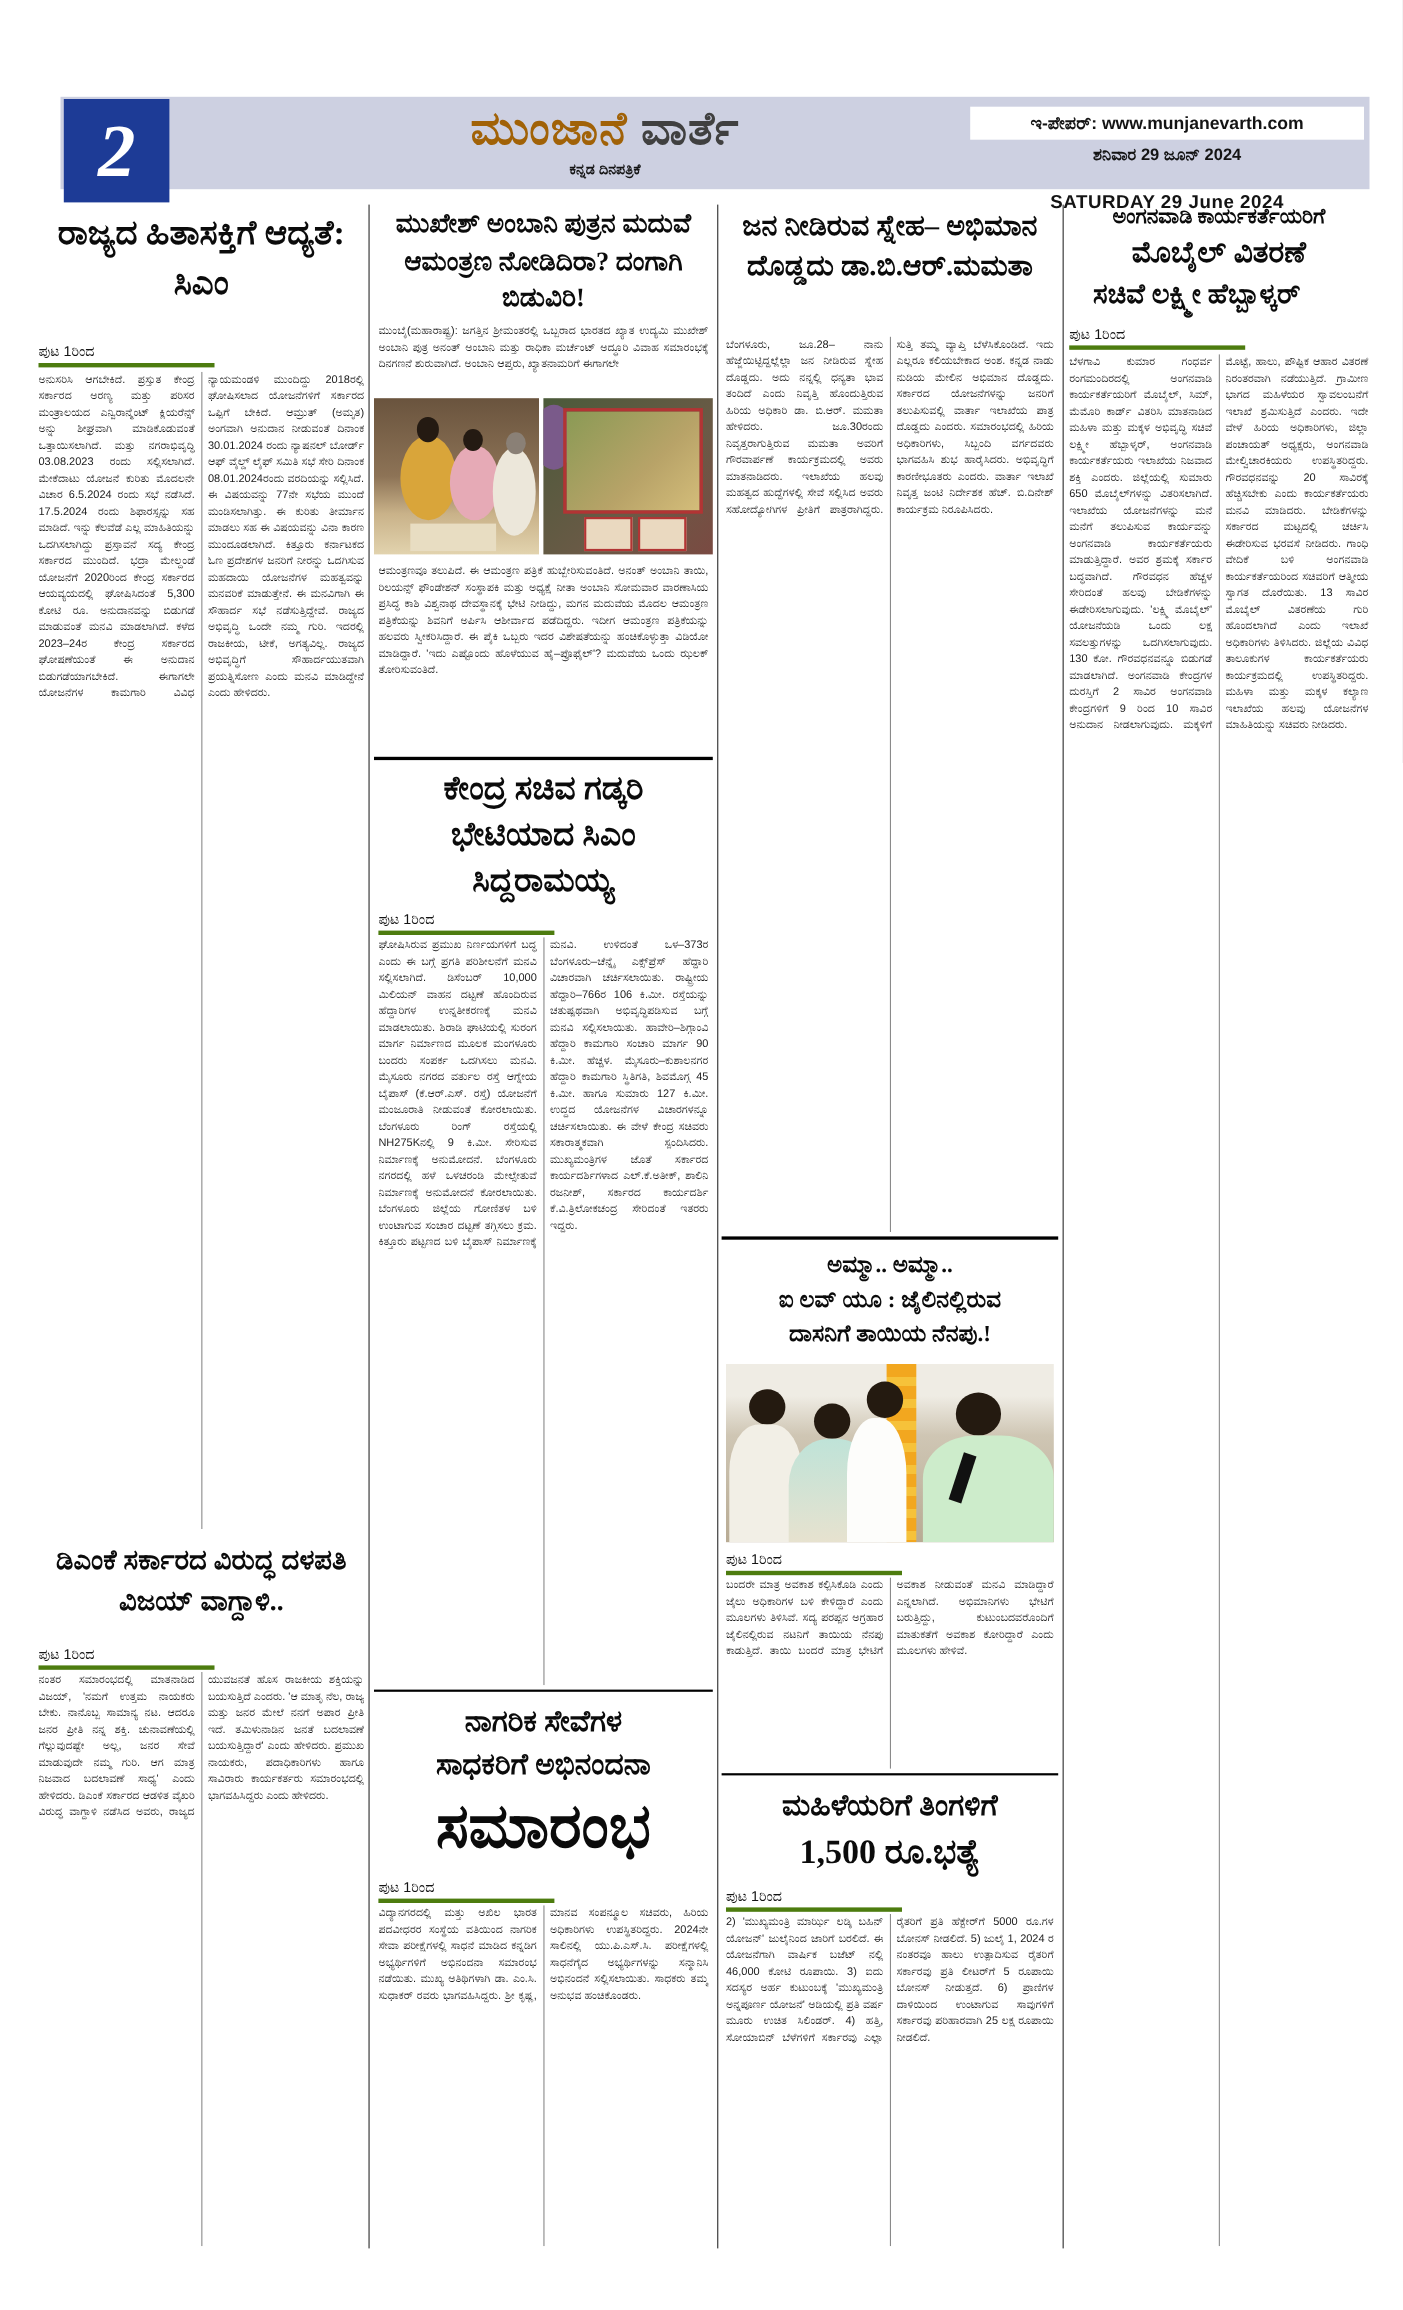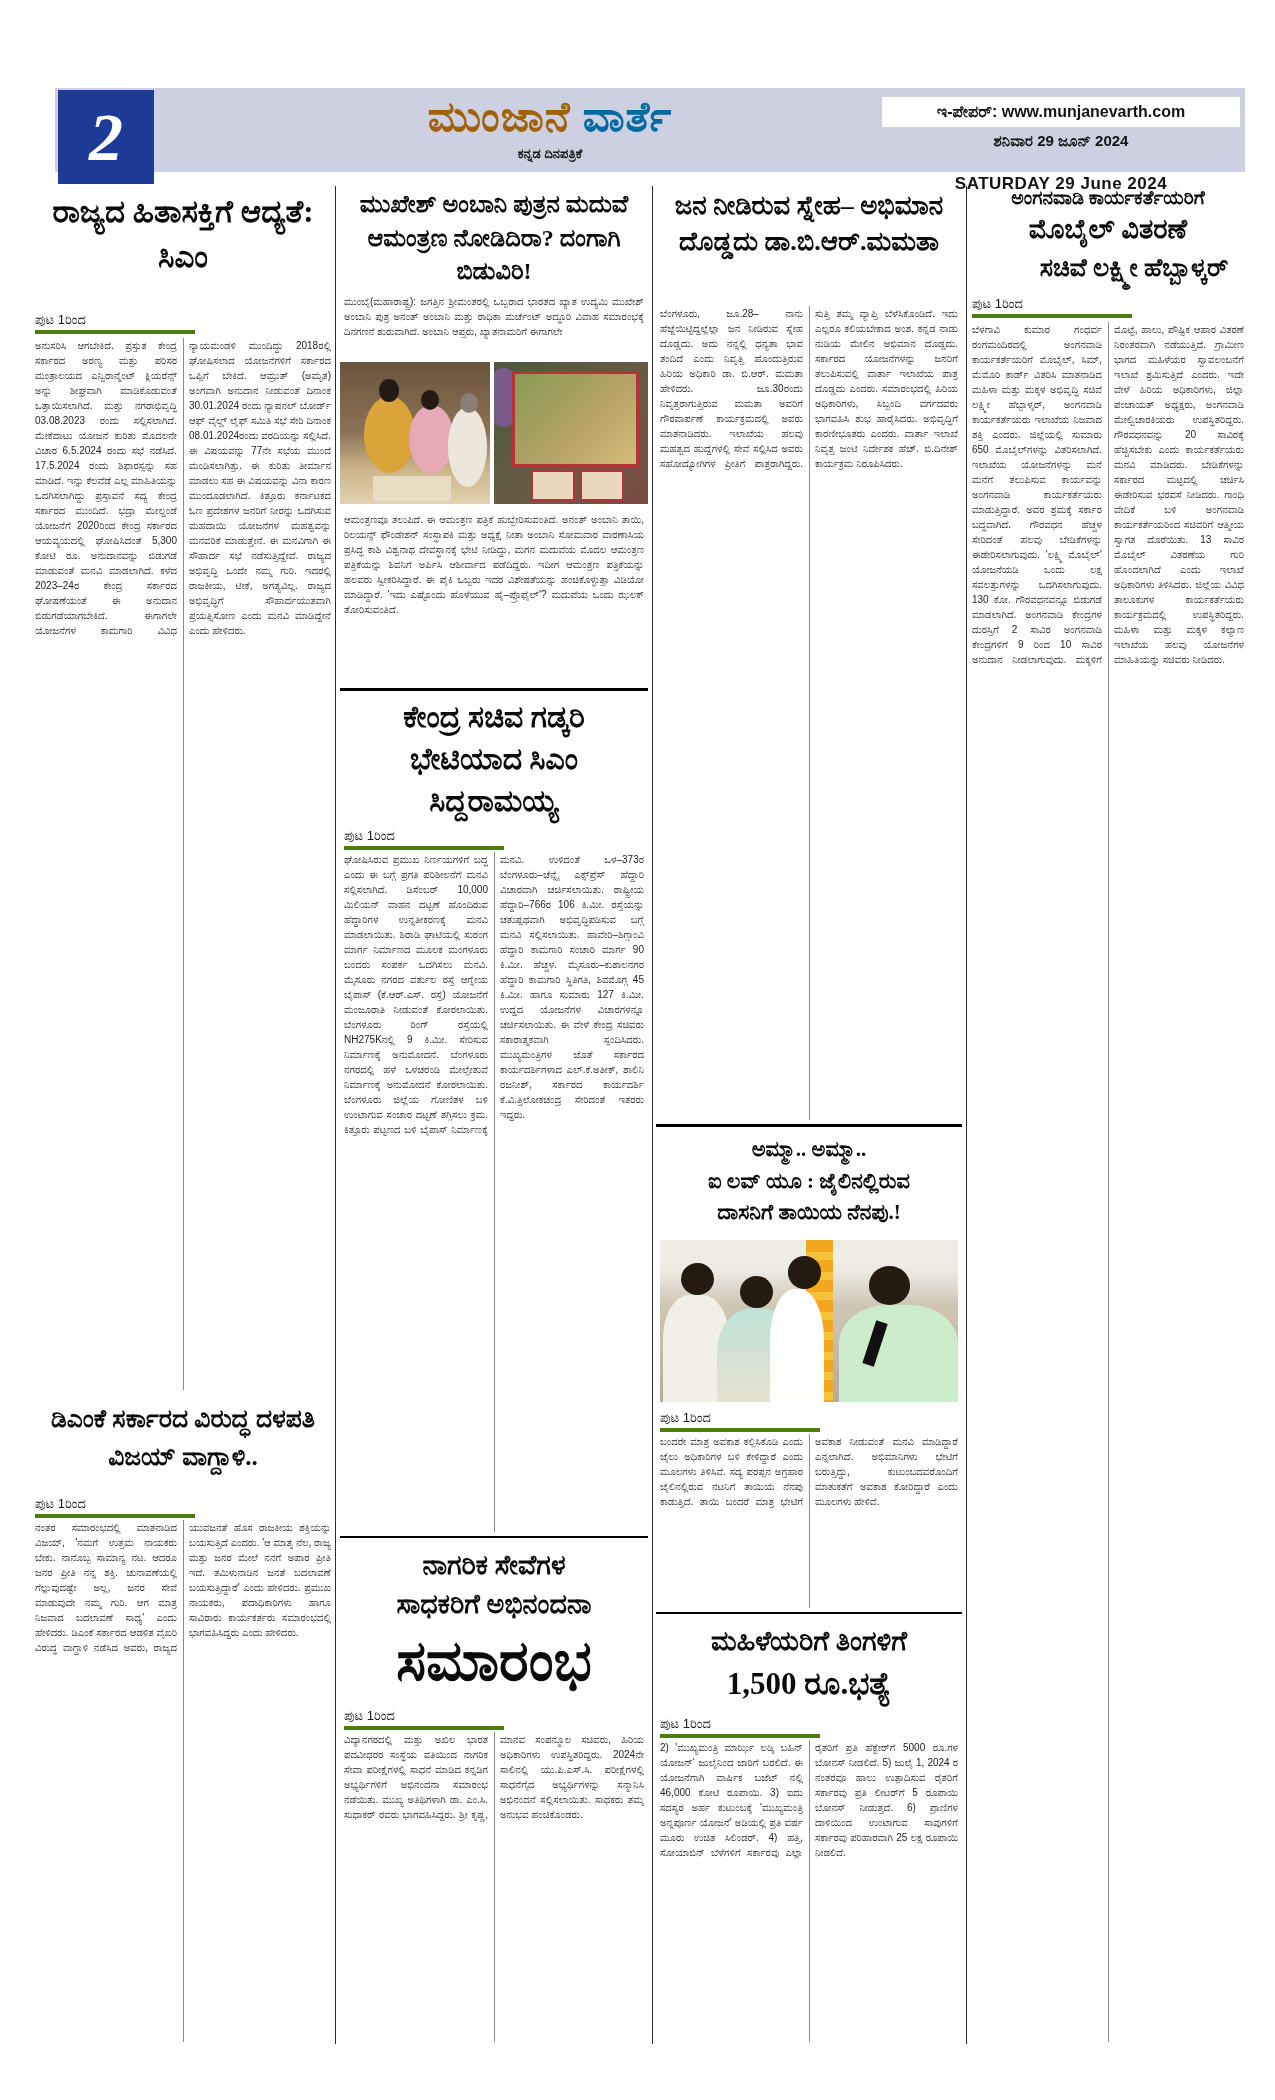--- a/index.html
+++ b/index.html
@@ -7,21 +7,21 @@
         font-family:"Liberation Sans",sans-serif;color:#141414;overflow:hidden;}
   
   .band{position:absolute;left:55px;top:88px;width:1190px;height:84px;background:#cdd0e1;}
   .pagebox{position:absolute;left:58px;top:90px;width:96px;height:94px;background:#1d3b96;
            display:flex;align-items:center;justify-content:center;}
   .pagebox span{color:#fff;font-family:"Liberation Serif",serif;font-style:italic;
                 font-weight:bold;font-size:68px;line-height:1;}
   .masthead{position:absolute;left:350px;top:94px;width:400px;text-align:center;
             font-weight:800;font-size:42px;line-height:1.1;letter-spacing:1px;white-space:nowrap;overflow:hidden;}
   .masthead .red{color:#a16207;}
-  .masthead .blk{color:#0369a1;margin-left:12px;}
+  .masthead .blk{color:#404040;margin-left:12px;}
   .tagline{position:absolute;left:350px;top:146px;width:400px;text-align:center;
            font-weight:bold;font-size:13px;}
   .urlbox{position:absolute;left:882px;top:97px;width:358px;height:30px;background:#ffffff;
           display:flex;align-items:center;justify-content:center;font-weight:bold;font-size:16px;}
   .date-kn{position:absolute;left:882px;top:132px;width:358px;text-align:center;
            font-weight:bold;font-size:15px;}
   .date-en{position:absolute;left:882px;top:150px;width:358px;text-align:center;
            font-weight:bold;font-size:17px;letter-spacing:.5px;margin-top:24px;}
   
   .hl{position:absolute;text-align:center;font-weight:800;color:#0b0b0b;
@@ -129,17 +129,17 @@
   <div class="body cols2" style="left:660px;top:1434px;width:298px;height:174px;">ಬಂದರೇ ಮಾತ್ರ ಅವಕಾಶ ಕಲ್ಪಿಸಿಕೊಡಿ ಎಂದು ಜೈಲು ಅಧಿಕಾರಿಗಳ ಬಳಿ ಕೇಳಿದ್ದಾರೆ ಎಂದು ಮೂಲಗಳು ತಿಳಿಸಿವೆ. ಸದ್ಯ ಪರಪ್ಪನ ಅಗ್ರಹಾರ ಜೈಲಿನಲ್ಲಿರುವ ನಟನಿಗೆ ತಾಯಿಯ ನೆನಪು ಕಾಡುತ್ತಿದೆ. ತಾಯಿ ಬಂದರೆ ಮಾತ್ರ ಭೇಟಿಗೆ ಅವಕಾಶ ನೀಡುವಂತೆ ಮನವಿ ಮಾಡಿದ್ದಾರೆ ಎನ್ನಲಾಗಿದೆ. ಅಭಿಮಾನಿಗಳು ಭೇಟಿಗೆ ಬರುತ್ತಿದ್ದು, ಕುಟುಂಬದವರೊಂದಿಗೆ ಮಾತುಕತೆಗೆ ಅವಕಾಶ ಕೋರಿದ್ದಾರೆ ಎಂದು ಮೂಲಗಳು ಹೇಳಿವೆ.</div>
 
   <div class="hrule" style="left:656px;top:1612px;width:306px;height:2px;"></div>
   <div class="hl" style="left:660px;top:1624px;width:298px;font-size:27px;line-height:1.3;height:40px;">ಮಹಿಳೆಯರಿಗೆ ತಿಂಗಳಿಗೆ</div>
   <div class="hl" style="left:660px;top:1664px;width:298px;font-size:31px;line-height:1.3;height:46px;">1,500 ರೂ.ಭತ್ಯೆ</div>
   <div class="cont" style="left:660px;top:1716px;">ಪುಟ 1ರಿಂದ</div>
   <div class="body cols2" style="left:660px;top:1740px;width:298px;height:302px;">2) 'ಮುಖ್ಯಮಂತ್ರಿ ಮಾರ್ಝಿ ಲಡ್ಕಿ ಬಹಿನ್ ಯೋಜನ್' ಜುಲೈನಿಂದ ಜಾರಿಗೆ ಬರಲಿದೆ. ಈ ಯೋಜನೆಗಾಗಿ ವಾರ್ಷಿಕ ಬಜೆಟ್ ನಲ್ಲಿ 46,000 ಕೋಟಿ ರೂಪಾಯಿ. 3) ಐದು ಸದಸ್ಯರ ಅರ್ಹ ಕುಟುಂಬಕ್ಕೆ 'ಮುಖ್ಯಮಂತ್ರಿ ಅನ್ನಪೂರ್ಣ ಯೋಜನೆ' ಅಡಿಯಲ್ಲಿ ಪ್ರತಿ ವರ್ಷ ಮೂರು ಉಚಿತ ಸಿಲಿಂಡರ್. 4) ಹತ್ತಿ, ಸೋಯಾಬಿನ್ ಬೆಳೆಗಳಿಗೆ ಸರ್ಕಾರವು ಎಲ್ಲಾ ರೈತರಿಗೆ ಪ್ರತಿ ಹೆಕ್ಟೇರ್‌ಗೆ 5000 ರೂ.ಗಳ ಬೋನಸ್ ನೀಡಲಿದೆ. 5) ಜುಲೈ 1, 2024 ರ ನಂತರವೂ ಹಾಲು ಉತ್ಪಾದಿಸುವ ರೈತರಿಗೆ ಸರ್ಕಾರವು ಪ್ರತಿ ಲೀಟರ್‌ಗೆ 5 ರೂಪಾಯಿ ಬೋನಸ್ ನೀಡುತ್ತದೆ. 6) ಪ್ರಾಣಿಗಳ ದಾಳಿಯಿಂದ ಉಂಟಾಗುವ ಸಾವುಗಳಿಗೆ ಸರ್ಕಾರವು ಪರಿಹಾರವಾಗಿ 25 ಲಕ್ಷ ರೂಪಾಯಿ ನೀಡಲಿದೆ.</div>
 
   <div class="hl" style="left:972px;top:186px;width:272px;font-size:19px;line-height:1.3;height:26px;">ಅಂಗನವಾಡಿ ಕಾರ್ಯಕರ್ತೆಯರಿಗೆ</div>
   <div class="hl" style="left:972px;top:212px;width:272px;font-size:27px;line-height:1.3;height:38px;">ಮೊಬೈಲ್ ವಿತರಣೆ</div>
-  <div class="hl" style="left:998px;top:250px;width:272px;font-size:25px;line-height:1.4;height:40px;">ಸಚಿವೆ ಲಕ್ಷ್ಮೀ ಹೆಬ್ಬಾಳ್ಕರ್</div>
+  <div class="hl" style="left:952px;top:250px;width:272px;font-size:25px;line-height:1.4;height:40px;">ಸಚಿವೆ ಲಕ್ಷ್ಮೀ ಹೆಬ್ಬಾಳ್ಕರ್</div>
   <div class="cont" style="left:972px;top:296px;">ಪುಟ 1ರಿಂದ</div>
   <div class="body cols2" style="left:972px;top:322px;width:272px;height:1720px;">ಬೆಳಗಾವಿ ಕುಮಾರ ಗಂಧರ್ವ ರಂಗಮಂದಿರದಲ್ಲಿ ಅಂಗನವಾಡಿ ಕಾರ್ಯಕರ್ತೆಯರಿಗೆ ಮೊಬೈಲ್, ಸಿಮ್, ಮೆಮೊರಿ ಕಾರ್ಡ್ ವಿತರಿಸಿ ಮಾತನಾಡಿದ ಮಹಿಳಾ ಮತ್ತು ಮಕ್ಕಳ ಅಭಿವೃದ್ಧಿ ಸಚಿವೆ ಲಕ್ಷ್ಮೀ ಹೆಬ್ಬಾಳ್ಕರ್, ಅಂಗನವಾಡಿ ಕಾರ್ಯಕರ್ತೆಯರು ಇಲಾಖೆಯ ನಿಜವಾದ ಶಕ್ತಿ ಎಂದರು. ಜಿಲ್ಲೆಯಲ್ಲಿ ಸುಮಾರು 650 ಮೊಬೈಲ್‌ಗಳನ್ನು ವಿತರಿಸಲಾಗಿದೆ. ಇಲಾಖೆಯ ಯೋಜನೆಗಳನ್ನು ಮನೆ ಮನೆಗೆ ತಲುಪಿಸುವ ಕಾರ್ಯವನ್ನು ಅಂಗನವಾಡಿ ಕಾರ್ಯಕರ್ತೆಯರು ಮಾಡುತ್ತಿದ್ದಾರೆ. ಅವರ ಶ್ರಮಕ್ಕೆ ಸರ್ಕಾರ ಬದ್ಧವಾಗಿದೆ. ಗೌರವಧನ ಹೆಚ್ಚಳ ಸೇರಿದಂತೆ ಹಲವು ಬೇಡಿಕೆಗಳನ್ನು ಈಡೇರಿಸಲಾಗುವುದು. 'ಲಕ್ಷ್ಮಿ ಮೊಬೈಲ್' ಯೋಜನೆಯಡಿ ಒಂದು ಲಕ್ಷ ಸವಲತ್ತುಗಳನ್ನು ಒದಗಿಸಲಾಗುವುದು. 130 ಕೋ. ಗೌರವಧನವನ್ನೂ ಬಿಡುಗಡೆ ಮಾಡಲಾಗಿದೆ. ಅಂಗನವಾಡಿ ಕೇಂದ್ರಗಳ ದುರಸ್ತಿಗೆ 2 ಸಾವಿರ ಅಂಗನವಾಡಿ ಕೇಂದ್ರಗಳಿಗೆ 9 ರಿಂದ 10 ಸಾವಿರ ಅನುದಾನ ನೀಡಲಾಗುವುದು. ಮಕ್ಕಳಿಗೆ ಮೊಟ್ಟೆ, ಹಾಲು, ಪೌಷ್ಟಿಕ ಆಹಾರ ವಿತರಣೆ ನಿರಂತರವಾಗಿ ನಡೆಯುತ್ತಿದೆ. ಗ್ರಾಮೀಣ ಭಾಗದ ಮಹಿಳೆಯರ ಸ್ವಾವಲಂಬನೆಗೆ ಇಲಾಖೆ ಶ್ರಮಿಸುತ್ತಿದೆ ಎಂದರು. ಇದೇ ವೇಳೆ ಹಿರಿಯ ಅಧಿಕಾರಿಗಳು, ಜಿಲ್ಲಾ ಪಂಚಾಯತ್ ಅಧ್ಯಕ್ಷರು, ಅಂಗನವಾಡಿ ಮೇಲ್ವಿಚಾರಕಿಯರು ಉಪಸ್ಥಿತರಿದ್ದರು. ಗೌರವಧನವನ್ನು 20 ಸಾವಿರಕ್ಕೆ ಹೆಚ್ಚಿಸಬೇಕು ಎಂದು ಕಾರ್ಯಕರ್ತೆಯರು ಮನವಿ ಮಾಡಿದರು. ಬೇಡಿಕೆಗಳನ್ನು ಸರ್ಕಾರದ ಮಟ್ಟದಲ್ಲಿ ಚರ್ಚಿಸಿ ಈಡೇರಿಸುವ ಭರವಸೆ ನೀಡಿದರು. ಗಾಂಧಿ ವೇದಿಕೆ ಬಳಿ ಅಂಗನವಾಡಿ ಕಾರ್ಯಕರ್ತೆಯರಿಂದ ಸಚಿವರಿಗೆ ಆತ್ಮೀಯ ಸ್ವಾಗತ ದೊರೆಯಿತು. 13 ಸಾವಿರ ಮೊಬೈಲ್ ವಿತರಣೆಯ ಗುರಿ ಹೊಂದಲಾಗಿದೆ ಎಂದು ಇಲಾಖೆ ಅಧಿಕಾರಿಗಳು ತಿಳಿಸಿದರು. ಜಿಲ್ಲೆಯ ವಿವಿಧ ತಾಲೂಕುಗಳ ಕಾರ್ಯಕರ್ತೆಯರು ಕಾರ್ಯಕ್ರಮದಲ್ಲಿ ಉಪಸ್ಥಿತರಿದ್ದರು. ಮಹಿಳಾ ಮತ್ತು ಮಕ್ಕಳ ಕಲ್ಯಾಣ ಇಲಾಖೆಯ ಹಲವು ಯೋಜನೆಗಳ ಮಾಹಿತಿಯನ್ನು ಸಚಿವರು ನೀಡಿದರು.</div>
 
 </div>
 
 </body></html>

